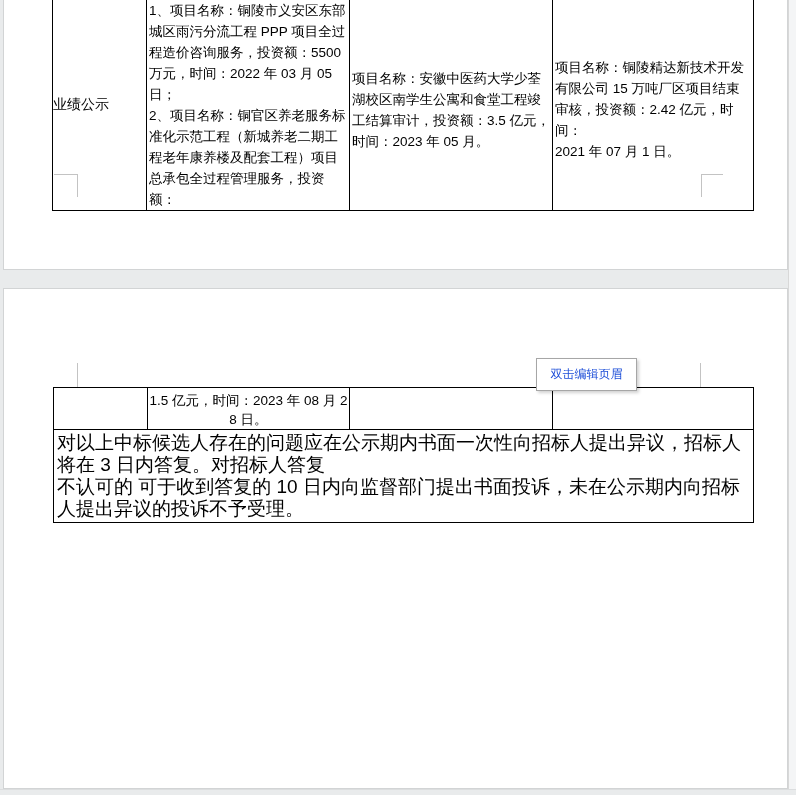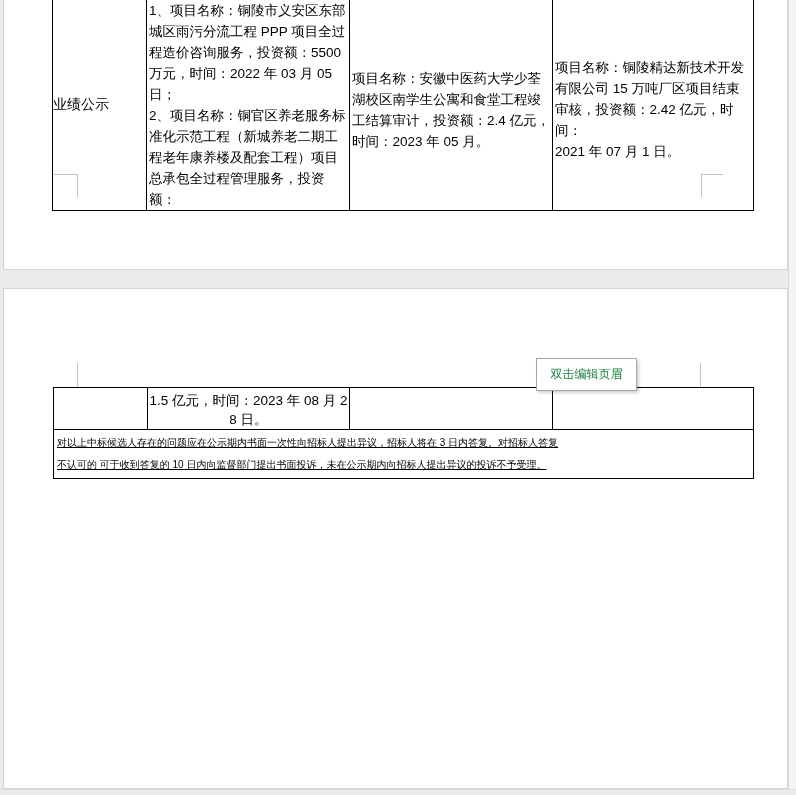--- a/index.html
+++ b/index.html
@@ -26,37 +26,37 @@
   #perf-table, #perf-table td { border-top: none; }
   #perf-table td { height: 168px; }
   .cell-text { white-space: pre-line; }
   .lbl-cell { text-align: left; font-size: 14px; line-height: 19px; white-space: pre-line; }
   .p1-col1 { vertical-align: top; font-size: 13.5px; line-height: 21px; padding: 1px 1px 0 2px; text-align: left; }
   .p1-col23 { font-size: 13.5px; line-height: 21px; padding: 10px 1px 0 2px; text-align: left; }
 
   #result-table { left: 49px; top: 98px; width: 700px; padding-left: 18px; }
   .cont-cell { text-align: center; font-size: 13.5px; line-height: 19px; padding-top: 2px; }
   .val-cell { text-align: center; font-size: 13.5px; }
-  .notice-cell { font-size: 10px; line-height: 22px; padding: 2px 3px; text-align: left; vertical-align: middle; text-decoration: underline; }
+  .notice-cell { font-size: 19px; line-height: 22px; padding: 2px 3px; text-align: left; vertical-align: middle; }
 
   
   .mark { position: absolute; pointer-events: none; }
   .mark-tr { border-top: 1px solid #c3c3c3; border-right: 1px solid #c3c3c3; }
   .mark-tl { border-top: 1px solid #c3c3c3; border-left: 1px solid #c3c3c3; }
   .mark-v { width: 1px; background: #c3c3c3; }
 
   
   #header-tooltip {
     position: absolute;
     left: 536px; top: 358px;
     width: 101px; height: 33px;
     background: #ffffff;
     border: 1px solid #a6a6a6;
     box-shadow: 2px 2px 3px rgba(0,0,0,0.18);
-    color: #15803d;
+    color: #1d4ed8;
     font-size: 12px;
     display: flex; align-items: center; justify-content: center;
     z-index: 5;
   }
 
   
   #scrollbar-strip {
     position: absolute;
     right: 0; top: 0;
     width: 8px; height: 795px;
@@ -88,21 +88,21 @@
       <td class="p1-col1 cell-text">1、项目名称：铜陵市义安区东部
 城区雨污分流工程 PPP 项目全过
 程造价咨询服务，投资额：5500
 万元，时间：2022 年 03 月 05 日；
 2、项目名称：铜官区养老服务标
 准化示范工程（新城养老二期工
 程老年康养楼及配套工程）项目
 总承包全过程管理服务，投资额：</td>
       <td class="p1-col23 cell-text">项目名称：安徽中医药大学少荃
 湖校区南学生公寓和食堂工程竣
-工结算审计，投资额：2.4 亿元，
+工结算审计，投资额：3.5 亿元，
 时间：2023 年 05 月。</td>
       <td class="p1-col23 cell-text">项目名称：铜陵精达新技术开发
 有限公司 15 万吨厂区项目结束
 审核，投资额：2.42 亿元，时间：
 2021 年 07 月 1 日。</td>
     </tr>
   </tbody>
     </table>
 
   <div class="mark mark-tr" style="left:50px; top:175px; width:24px; height:23px;"></div>

